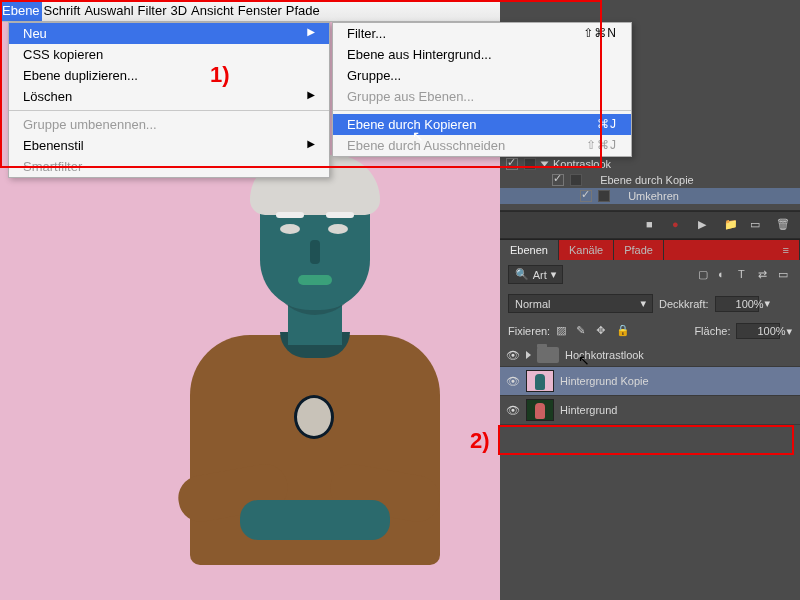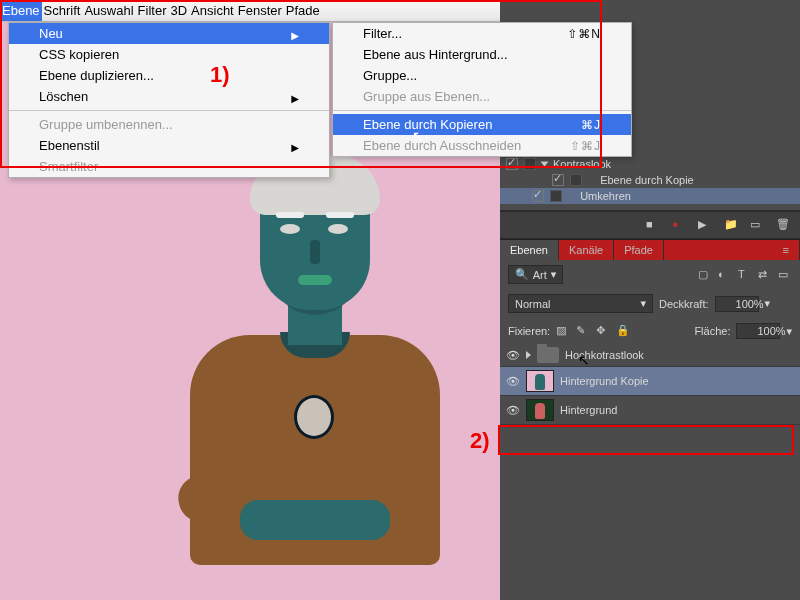--- a/index.html
+++ b/index.html
@@ -5,21 +5,21 @@
   * { box-sizing: border-box; margin: 0; padding: 0; font-family: "Lucida Grande", Arial, sans-serif; }
   body { width: 800px; height: 600px; background: #e8b8cf; overflow: hidden; position: relative; }
 
   
   .menubar { display: flex; height: 22px; background: linear-gradient(#f7f7f7,#e8e8e8); border-bottom:1px solid #b8b8b8; font-size: 13px; }
   .menubar-item { padding: 3px 2px; cursor: default; text-align: center; }
   .menubar-item.active { background: #3a72e8; color: #fff; }
 
   
   .menu { position: absolute; background: #f5f5f5; border:1px solid #b0b0b0; box-shadow: 2px 2px 6px rgba(0,0,0,.25); font-size: 13px; min-width: 300px; }
-  .menu-row { display:flex; align-items:flex-end; justify-content:space-between; padding: 3px 30px; white-space: nowrap; }
+  .menu-row { display:flex; align-items:flex-start; justify-content:space-between; padding: 3px 14px; white-space: nowrap; }
   .menu-row.hover { background:#3a72e8; color:#fff; }
   .menu-row.dim { color:#9a9a9a; }
   .menu-sep { height:1px; background:#c8c8c8; margin:3px 0; }
   .menu-arrow { font-size: 10px; margin-left:20px; }
   .menu-short { font-size: 12px; margin-left:20px; letter-spacing:1px; }
 
   .redbox { position:absolute; border:2px solid #e00; pointer-events:none; }
   .anno { position:absolute; color:#e00; font-size:22px; font-weight:bold; pointer-events:none; }
 
   
@@ -104,21 +104,21 @@
     <div class="tree-row">
         <span>stlook</span>
       </div>
     <div class="tree-row">
         <span class="chk on"></span>
         <span class="blank"></span>
         <span class="tri down"></span>
         <span>Kontraslook</span>
       </div>
     <div class="tree-row" style="padding-left:52px;"><span class="chk on"></span><span class="blank"></span>&nbsp;&nbsp;<span>Ebene durch Kopie</span></div>
-    <div class="tree-row sel" style="padding-left:32px;"><span class="chk on"></span><span class="blank"></span>&nbsp;&nbsp;<span>Umkehren</span></div>
+    <div class="tree-row sel" style="padding-left:80px;"><span class="chk on"></span><span class="blank"></span>&nbsp;&nbsp;<span>Umkehren</span></div>
   </div>
   <div class="actions-rowbar">
     <span class="icn">■</span>
     <span class="icn" style="color:#b43030">●</span>
     <span class="icn">▶</span>
     <span class="icn">📁</span>
     <span class="icn">▭</span>
     <span class="icn">🗑</span>
   </div>
 

